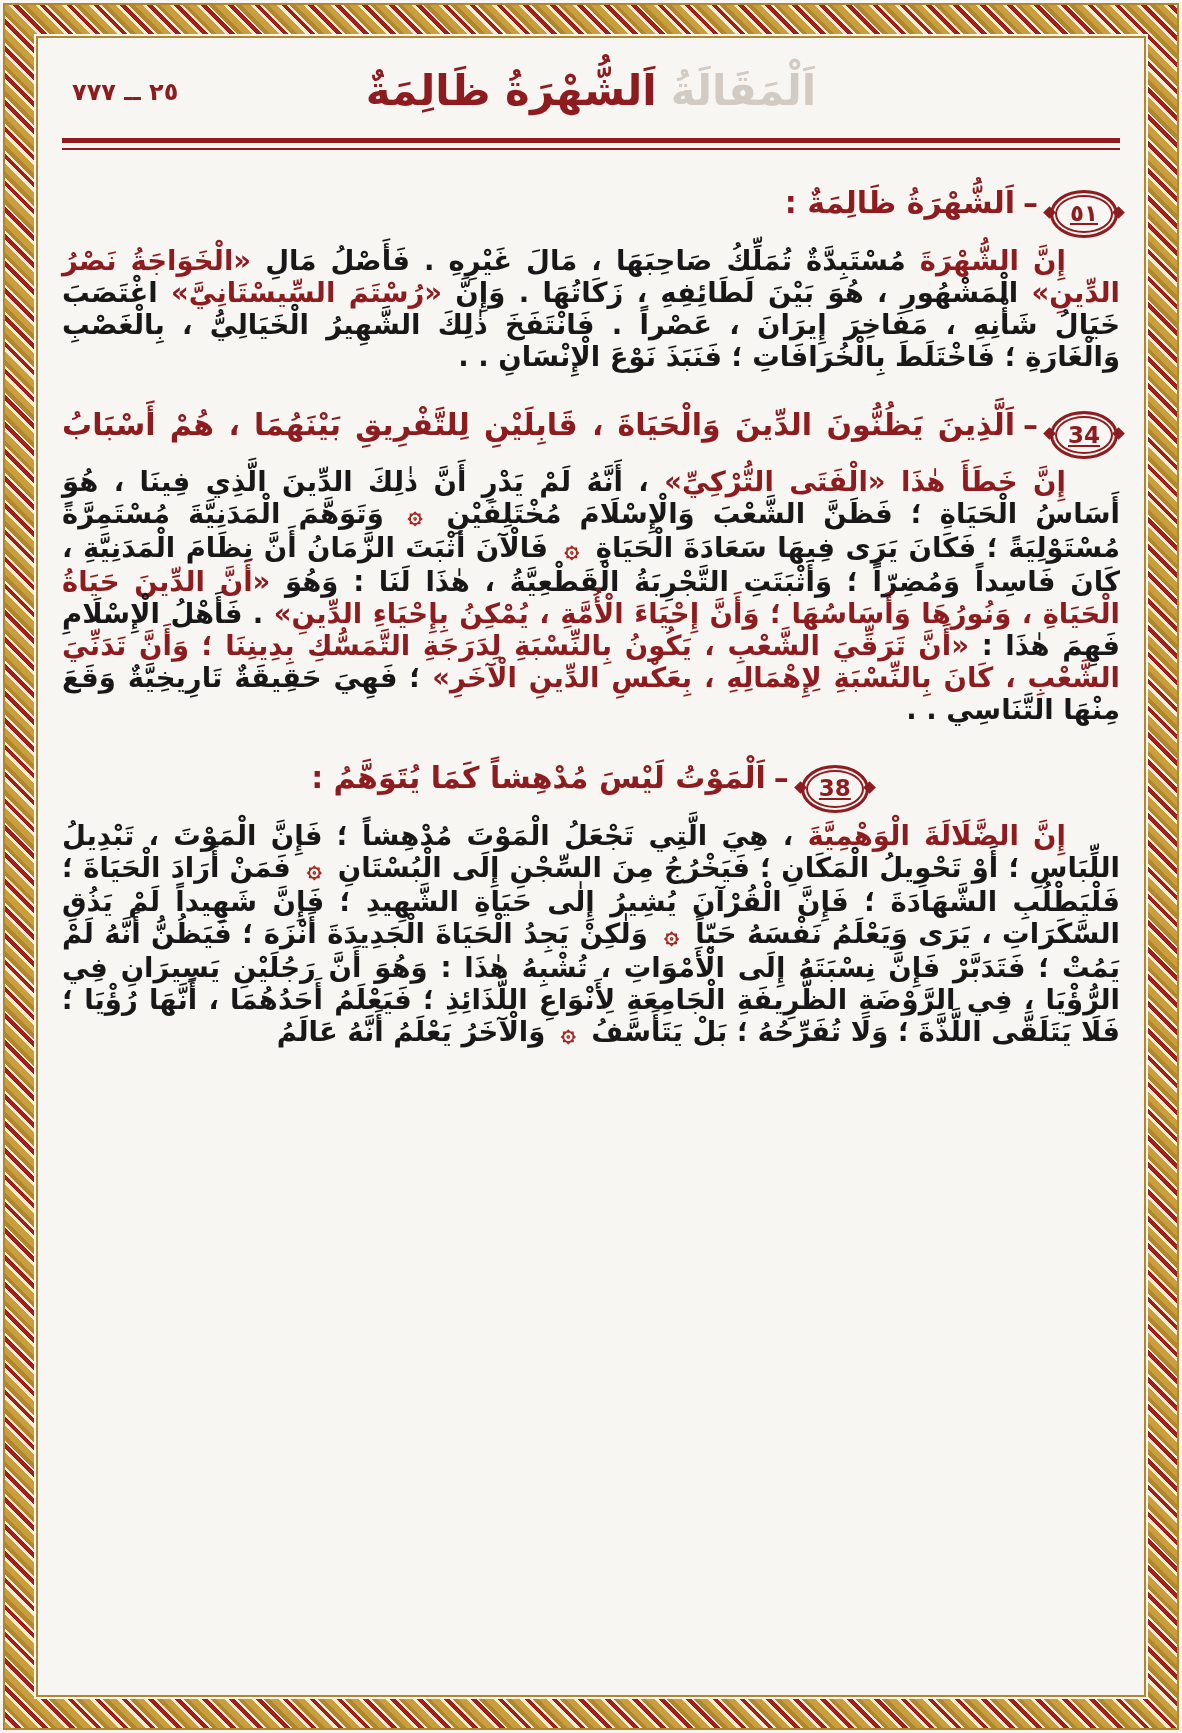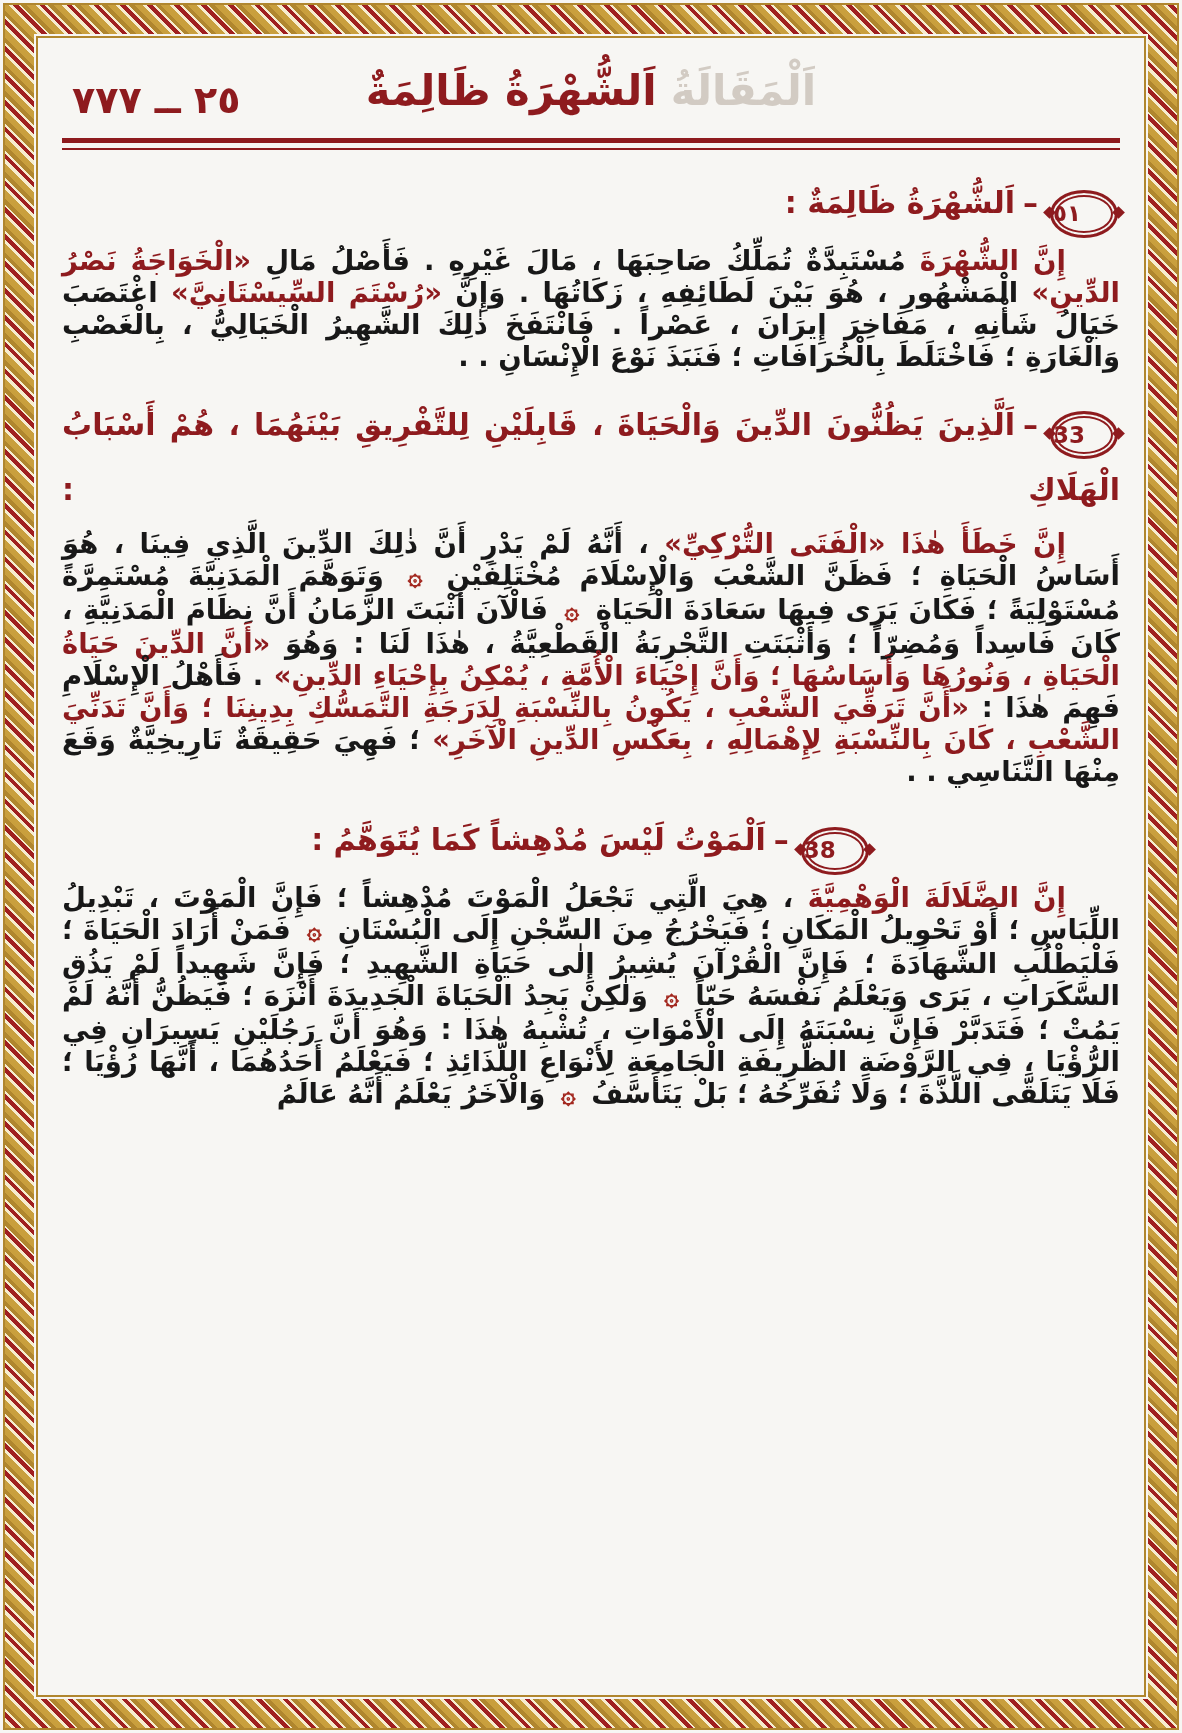--- a/index.html
+++ b/index.html
@@ -25,42 +25,43 @@
     position:absolute;inset:36px;pointer-events:none;
     border:2px solid var(--gold-dark,#b0862e);
   }
   .content{
     position:absolute;inset:52px 62px 42px;
     direction:rtl;font-weight:bold;color:var(--ink,#181818);
   }
   .header{position:relative;height:74px;}
   .pagenum{
     position:absolute;left:10px;top:26px;
-    font-size:38px;color:var(--red,#8e1b1e);letter-spacing:1px;
+    font-size:24px;color:var(--red,#8e1b1e);letter-spacing:1px;
   }
   .doc-title{text-align:center;padding-top:16px;font-size:42px;line-height:46px;}
   .title-ghost{color:var(--ghost,#d2cbc3);margin-left:14px;}
   .title-main{color:var(--red,#8e1b1e);}
   .rule{
     margin-top:12px;height:5px;
     border-top:5px solid var(--red,#8e1b1e);
     border-bottom:2px solid var(--red,#8e1b1e);
   }
   .section-heading{
     font-size:30px;color:var(--red,#8e1b1e);
     margin:22px 0 2px;line-height:62px;text-align:right;
   }
   .section-heading.spread{text-align:justify;text-align-last:justify;}
   .section-heading.center{text-align:center;}
   .h-line2{display:block;}
   .badge{
-    position:relative;display:inline-flex;align-items:center;justify-content:flex-end;
+    position:relative;display:inline-flex;align-items:center;justify-content:center;
     width:62px;height:42px;margin:0 2px 0 4px;vertical-align:-8px;
     border:3px solid var(--red,#8e1b1e);border-radius:50%;
     box-shadow:inset 0 0 0 2px var(--paper,#f7f6f3),inset 0 0 0 4px var(--red,#8e1b1e);
+    text-decoration:underline;
   }
   .badge::before,.badge::after{
     content:"";position:absolute;width:9px;height:9px;top:15px;
     background:var(--red,#8e1b1e);transform:rotate(45deg);
   }
   .badge::before{right:-8px;}
   .badge::after{left:-8px;}
   .badge .num{font-size:23px;color:var(--red,#8e1b1e);line-height:1;}
   .dash{margin:0 8px;}
   .para{
@@ -91,23 +92,22 @@
 
     <div class="section-heading">
       <span class="badge">
           <span class="num">٥١</span>
         </span><span class="dash">–</span><span class="h-line1">اَلشُّهْرَةُ ظَالِمَةٌ :</span>
     </div>
     <p class="para"><span class="seg red">إِنَّ الشُّهْرَةَ </span><span class="seg black">مُسْتَبِدَّةٌ تُمَلِّكُ صَاحِبَهَا ، مَالَ غَيْرِهِ . فَأَصْلُ مَالِ </span><span class="seg red">«الْخَوَاجَةُ نَصْرُ الدِّينِ» </span><span class="seg black">الْمَشْهُورِ ، هُوَ بَيْنَ لَطَائِفِهِ ، زَكَاتُهَا . وَإِنَّ </span><span class="seg red">«رُسْتَمَ السِّيسْتَانِيَّ» </span><span class="seg black">اغْتَصَبَ خَيَالُ شَأْنِهِ ، مَفَاخِرَ إِيرَانَ ، عَصْراً . فَانْتَفَخَ ذٰلِكَ الشَّهِيرُ الْخَيَالِيُّ ، بِالْغَصْبِ وَالْغَارَةِ ؛ فَاخْتَلَطَ بِالْخُرَافَاتِ ؛ فَنَبَذَ نَوْعَ الْإِنْسَانِ . .</span></p>
 
     <div class="section-heading spread">
       <span class="badge">
-          <span class="num">33</span>
+          <span class="num">34</span>
         </span><span class="dash">–</span><span class="h-line1">اَلَّذِينَ يَظُنُّونَ الدِّينَ وَالْحَيَاةَ ، قَابِلَيْنِ لِلتَّفْرِيقِ بَيْنَهُمَا ، هُمْ أَسْبَابُ</span>
-      <span class="h-line2">الْهَلَاكِ :</span>
     </div>
     <p class="para"><span class="seg red">إِنَّ خَطَأَ هٰذَا «الْفَتَى التُّرْكِيِّ» </span><span class="seg black">، أَنَّهُ لَمْ يَدْرِ أَنَّ ذٰلِكَ الدِّينَ الَّذِي فِينَا ، هُوَ أَسَاسُ الْحَيَاةِ ؛ فَظَنَّ الشَّعْبَ وَالْإِسْلَامَ مُخْتَلِفَيْنِ </span><span class="seg rosette">۞</span><span class="seg black"> وَتَوَهَّمَ الْمَدَنِيَّةَ مُسْتَمِرَّةً مُسْتَوْلِيَةً ؛ فَكَانَ يَرَى فِيهَا سَعَادَةَ الْحَيَاةِ </span><span class="seg rosette">۞</span><span class="seg black"> فَالْآنَ أَثْبَتَ الزَّمَانُ أَنَّ نِظَامَ الْمَدَنِيَّةِ ، كَانَ فَاسِداً وَمُضِرّاً ؛ وَأَثْبَتَتِ التَّجْرِبَةُ الْقَطْعِيَّةُ ، هٰذَا لَنَا : وَهُوَ </span><span class="seg red">«أَنَّ الدِّينَ حَيَاةُ الْحَيَاةِ ، وَنُورُهَا وَأَسَاسُهَا ؛ وَأَنَّ إِحْيَاءَ الْأُمَّةِ ، يُمْكِنُ بِإِحْيَاءِ الدِّينِ» </span><span class="seg black">. فَأَهْلُ الْإِسْلَامِ فَهِمَ هٰذَا : </span><span class="seg red">«أَنَّ تَرَقِّيَ الشَّعْبِ ، يَكُونُ بِالنِّسْبَةِ لِدَرَجَةِ التَّمَسُّكِ بِدِينِنَا ؛ وَأَنَّ تَدَنِّيَ الشَّعْبِ ، كَانَ بِالنِّسْبَةِ لِإِهْمَالِهِ ، بِعَكْسِ الدِّينِ الْآخَرِ» </span><span class="seg black">؛ فَهِيَ حَقِيقَةٌ تَارِيخِيَّةٌ وَقَعَ مِنْهَا التَّنَاسِي . .</span></p>
 
     <div class="section-heading center">
       <span class="badge">
           <span class="num">38</span>
         </span><span class="dash">–</span><span class="h-line1">اَلْمَوْتُ لَيْسَ مُدْهِشاً كَمَا يُتَوَهَّمُ :</span>
     </div>
     <p class="para"><span class="seg red">إِنَّ الضَّلَالَةَ الْوَهْمِيَّةَ </span><span class="seg black">، هِيَ الَّتِي تَجْعَلُ الْمَوْتَ مُدْهِشاً ؛ فَإِنَّ الْمَوْتَ ، تَبْدِيلُ اللِّبَاسِ ؛ أَوْ تَحْوِيلُ الْمَكَانِ ؛ فَيَخْرُجُ مِنَ السِّجْنِ إِلَى الْبُسْتَانِ </span><span class="seg rosette">۞</span><span class="seg black"> فَمَنْ أَرَادَ الْحَيَاةَ ؛ فَلْيَطْلُبِ الشَّهَادَةَ ؛ فَإِنَّ الْقُرْآنَ يُشِيرُ إِلٰى حَيَاةِ الشَّهِيدِ ؛ فَإِنَّ شَهِيداً لَمْ يَذُقِ السَّكَرَاتِ ، يَرَى وَيَعْلَمُ نَفْسَهُ حَيّاً </span><span class="seg rosette">۞</span><span class="seg black"> وَلٰكِنْ يَجِدُ الْحَيَاةَ الْجَدِيدَةَ أَنْزَهَ ؛ فَيَظُنُّ أَنَّهُ لَمْ يَمُتْ ؛ فَتَدَبَّرْ فَإِنَّ نِسْبَتَهُ إِلَى الْأَمْوَاتِ ، تُشْبِهُ هٰذَا : وَهُوَ أَنَّ رَجُلَيْنِ يَسِيرَانِ فِي الرُّؤْيَا ، فِي الرَّوْضَةِ الظَّرِيفَةِ الْجَامِعَةِ لِأَنْوَاعِ اللَّذَائِذِ ؛ فَيَعْلَمُ أَحَدُهُمَا ، أَنَّهَا رُؤْيَا ؛ فَلَا يَتَلَقَّى اللَّذَّةَ ؛ وَلَا تُفَرِّحُهُ ؛ بَلْ يَتَأَسَّفُ </span><span class="seg rosette">۞</span><span class="seg black"> وَالْآخَرُ يَعْلَمُ أَنَّهُ عَالَمُ</span></p>
 

